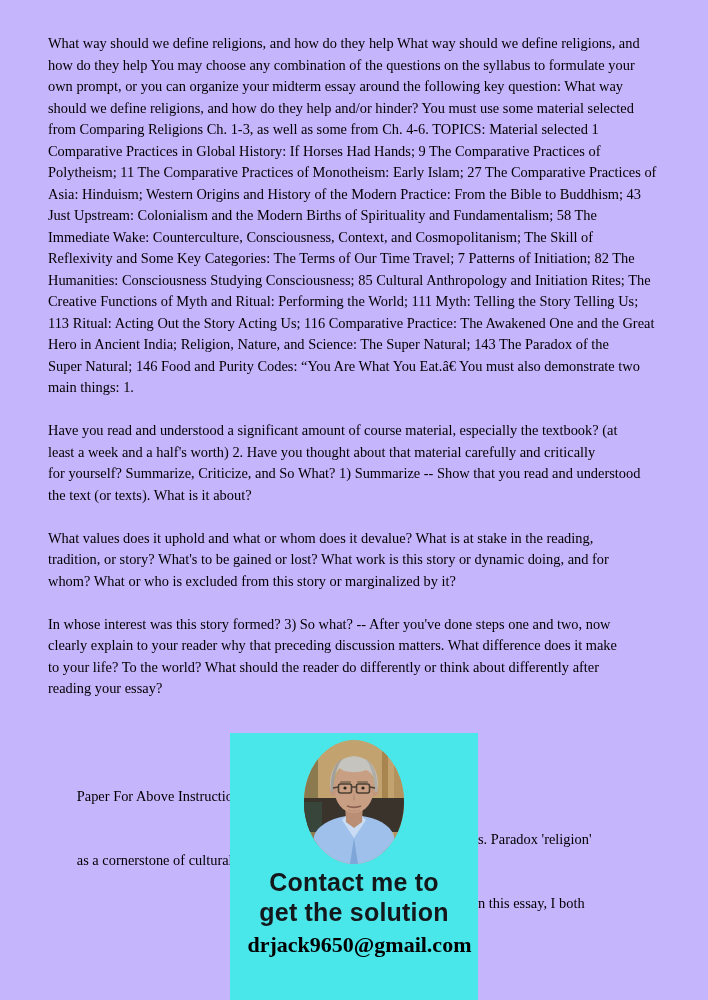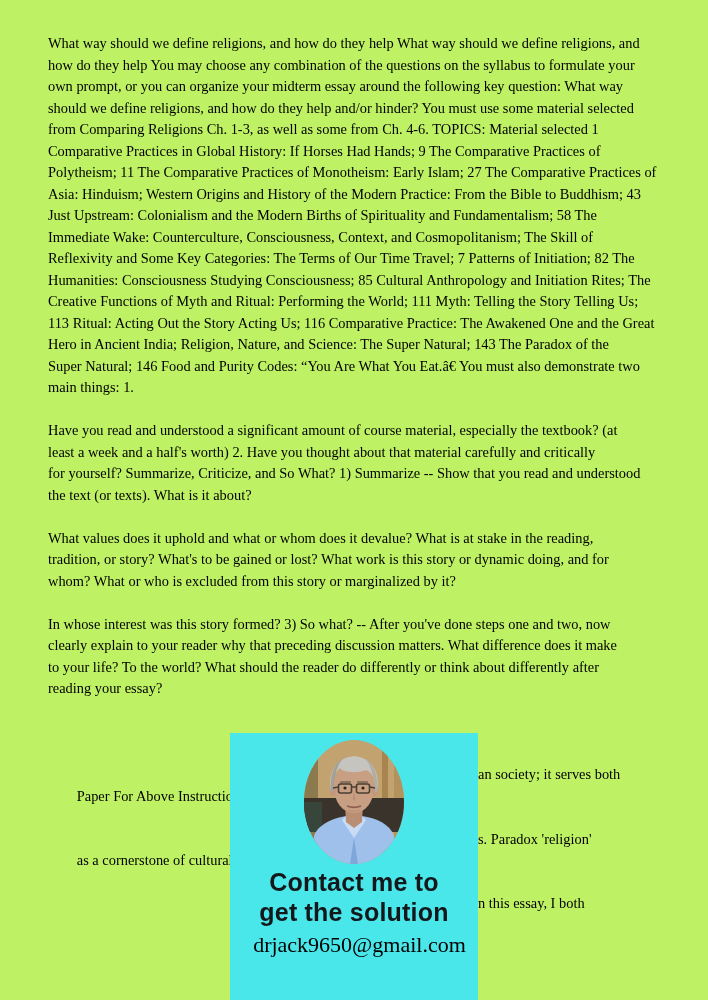--- a/index.html
+++ b/index.html
@@ -6,21 +6,21 @@
   html, body { background: #ffffff; }
   body {
     width: 708px; height: 1000px;
     position: relative;
     font-family: "Liberation Serif", "DejaVu Serif", serif;
     color: #000000;
     overflow: hidden;
   }
   .page {
     position: absolute; inset: 0;
-    background: #bef264;
+    background: #c4b5fd;
   }
   .doc {
     position: absolute;
     left: 48px; top: 33px;
     width: 620px;
     font-size: 14.4px;
     line-height: 21.5px;
     color: #000000;
   }
   .para {
@@ -57,21 +57,21 @@
     font-weight: 700;
     font-size: 25px;
     line-height: 30px;
     letter-spacing: 0.2px;
     color: #14181b;
     white-space: pre-line;
   }
   .contact-email {
     margin-top: 5px;
     font-family: "Liberation Serif", "DejaVu Serif", serif;
-    font-weight: 400;
+    font-weight: 700;
     font-size: 22px;
     line-height: 26px;
     color: #000000;
     white-space: nowrap;
     padding-left: 11px;
   }
 </style>
 </head>
 <body>
 
@@ -103,21 +103,20 @@
 tradition, or story? What's to be gained or lost? What work is this story or dynamic doing, and for
 whom? What or who is excluded from this story or marginalized by it?</div>
     <div class="para">In whose interest was this story formed? 3) So what? -- After you've done steps one and two, now
 clearly explain to your reader why that preceding discussion matters. What difference does it make
 to your life? To the world? What should the reader do differently or think about differently after
 reading your essay?</div>
 
     <div class="para occ-para">
       <div class="occ-line">
         <span class="frag-left">Paper For Above Instructions R</span>
-        <span class="frag-right">an society; it serves both</span>
       </div>
       <div class="occ-line">
         <span class="frag-left">as a cornerstone of cultural iden</span>
         <span class="frag-right">s. Paradox 'religion'</span>
       </div>
       <div class="occ-line">
         <span class="frag-right">n this essay, I both</span>
       </div>
       
       

